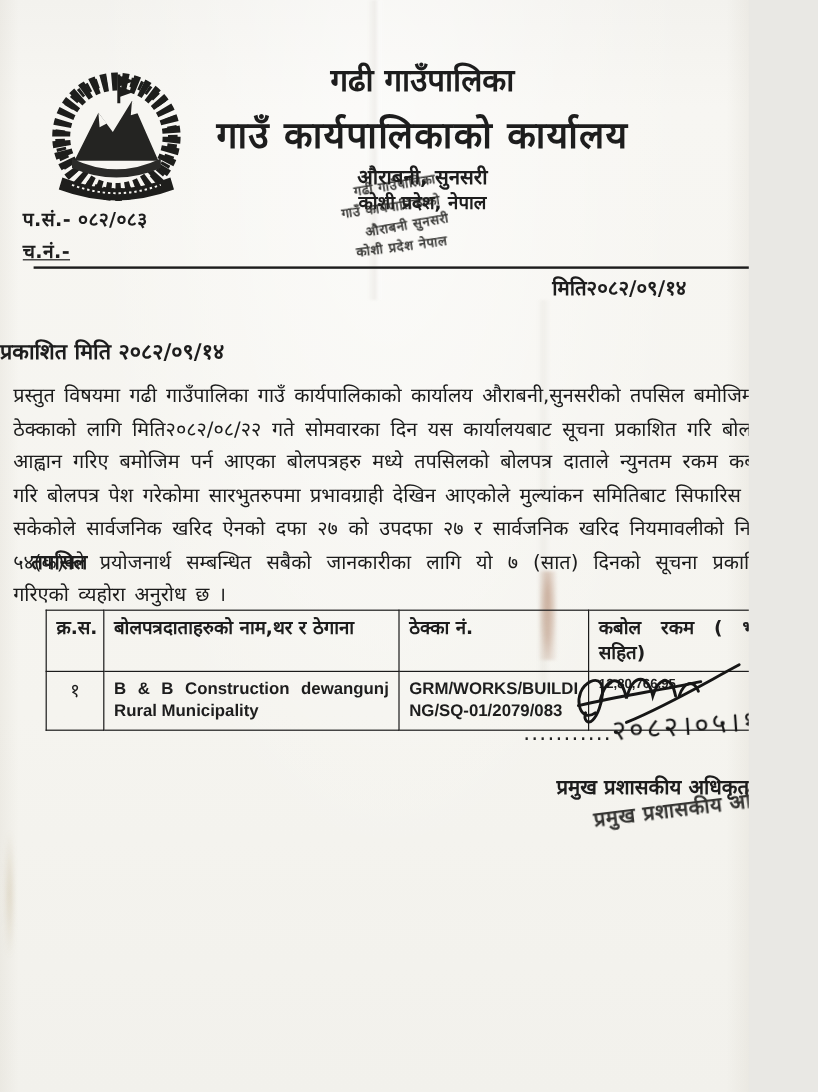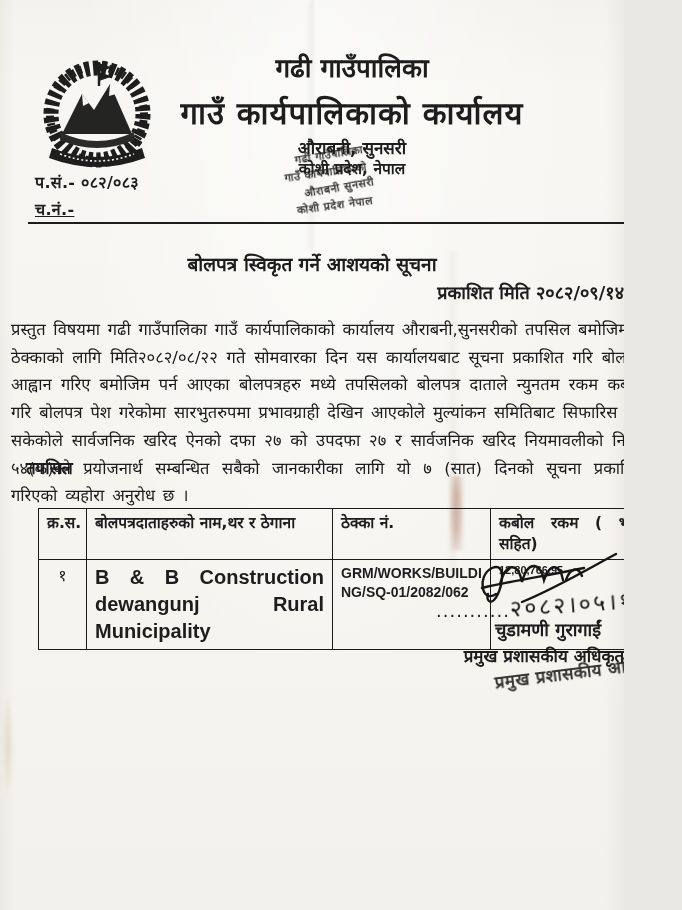--- a/index.html
+++ b/index.html
@@ -36,30 +36,30 @@
   .ink-stamp{
     position:absolute;left:243px;top:146px;width:180px;text-align:center;
     transform:rotate(-9deg);font-size:11px;font-weight:700;line-height:1.55;
     color:#20201e;opacity:.88;filter:blur(.6px);letter-spacing:.5px;
   }
   .ink-stamp div{white-space:nowrap;}
   .ink-stamp div:nth-child(2){transform:translateX(-6px) rotate(1deg);}
   .ink-stamp div:nth-child(3){transform:translateX(5px) rotate(-1deg);}
   .ink-stamp div:nth-child(4){transform:translateX(-2px) rotate(1.5deg);}
 
-  .ref{position:absolute;left:35px;font-size:16px;font-weight:600;letter-spacing:.3px;}
+  .ref{position:absolute;left:19px;font-size:16px;font-weight:600;letter-spacing:.3px;}
   .ref1{top:171px;}
   .ref2{top:198px;text-decoration:underline;}
 
   .rule{position:absolute;left:28px;width:628px;top:222px;border-top:2px solid #1c1c1c;height:0;}
 
   .miti{position:absolute;left:0;right:52px;top:228px;text-align:right;font-size:17px;font-weight:600;}
 
   .title{position:absolute;left:0;right:0;top:251px;text-align:center;font-size:19px;font-weight:700;}
-  .subtitle{position:absolute;left:0;right:0;top:280px;text-align:right;font-size:18px;font-weight:600;}
+  .subtitle{position:absolute;left:0;right:0;top:280px;text-align:left;font-size:18px;font-weight:600;}
 
   .body-text{
     position:absolute;left:11px;width:634px;top:316px;
     font-size:16.5px;line-height:1.68;text-align:justify;word-spacing:2.5px;
     color:#1b1b1b;font-weight:400;
   }
   .tapasil{position:absolute;left:26px;top:456px;font-size:17px;font-weight:700;}
 
   table.bid{
     position:absolute;left:38px;top:508px;width:616px;
@@ -68,21 +68,21 @@
   table.bid th, table.bid td{
     border:1.6px solid #1b1b1b;padding:4px 8px;vertical-align:top;
   }
   table.bid th{font-size:15.5px;font-weight:700;text-align:left;line-height:1.35;}
   table.bid th.th-amount{text-align:justify;}
   table.bid .col-sn{width:48px;}
   table.bid .col-name{width:246px;}
   table.bid .col-contract{width:158px;}
   table.bid .col-amount{width:164px;}
   td.cell-sn{text-align:center;font-size:16px;height:40px;}
-  td.cell-name{font-family:"Liberation Sans",sans-serif;font-size:20px;font-weight:600;text-align:justify;line-height:1.35;}
+  td.cell-name{font-family:"Liberation Sans",sans-serif;font-size:14px;font-weight:600;text-align:justify;line-height:1.35;}
   td.cell-contract{font-family:"Liberation Sans",sans-serif;font-size:14px;font-weight:600;line-height:1.35;word-break:break-all;}
   td.cell-amount{font-family:"Liberation Sans",sans-serif;font-size:11px;font-weight:700;}
 
   .sig-svg{position:absolute;left:466px;top:550px;width:176px;height:60px;}
   .sig-line{position:absolute;left:436px;top:592px;width:236px;white-space:nowrap;}
   .sig-dots{font-size:18px;letter-spacing:1px;color:#222;}
   .sig-hand{
     display:inline-block;font-size:23px;color:#161616;letter-spacing:2.5px;
     transform:rotate(-4deg) translateY(-5px);filter:blur(.3px);font-weight:500;
   }
@@ -127,22 +127,22 @@
     <div>गाउँ कार्यपालिकाको</div>
     <div>औराबनी सुनसरी</div>
     <div>कोशी प्रदेश नेपाल</div>
   </div>
 
   <div class="ref ref1">प.सं.- ०८२/०८३</div>
   <div class="ref ref2">च.नं.-</div>
 
   <div class="rule"></div>
 
+  <div class="miti">मिति२०८२/०९/१४</div>
 
-  <div class="title">बोलपत्र स्विकृत गर्ने आशयको सूचना</div>
   <div class="subtitle">प्रकाशित मिति २०८२/०९/१४</div>
 
   <div class="body-text">प्रस्तुत विषयमा गढी गाउँपालिका गाउँ कार्यपालिकाको कार्यालय औराबनी,सुनसरीको तपसिल बमोजिमका ठेक्काको लागि मिति२०८२/०८/२२ गते सोमवारका दिन यस कार्यालयबाट सूचना प्रकाशित गरि बोलपत्र आह्वान गरिए बमोजिम पर्न आएका बोलपत्रहरु मध्ये तपसिलको बोलपत्र दाताले न्युनतम रकम कबोल गरि बोलपत्र पेश गरेकोमा सारभुतरुपमा प्रभावग्राही देखिन आएकोले मुल्यांकन समितिबाट सिफारिस भई सकेकोले सार्वजनिक खरिद ऐनको दफा २७ को उपदफा २७ र सार्वजनिक खरिद नियमावलीको नियम ५४(क)को प्रयोजनार्थ सम्बन्धित सबैको जानकारीका लागि यो ७ (सात) दिनको सूचना प्रकाशित गरिएको व्यहोरा अनुरोध छ ।</div>
 
   <div class="tapasil">तपसिल</div>
 
   <table class="bid">
     <colgroup>
       <col class="col-sn">
         <col class="col-name">
@@ -152,35 +152,34 @@
     <tbody>
         <tr>
       <th>क्र.स.</th>
       <th>बोलपत्रदाताहरुको नाम,थर र ठेगाना</th>
       <th>ठेक्का नं.</th>
       <th class="th-amount">कबोल रकम ( भ्याट सहित)</th>
     </tr>
     <tr>
       <td class="cell-sn">१</td>
       <td class="cell-name">B &amp; B Construction dewangunj Rural Municipality</td>
-      <td class="cell-contract">GRM/WORKS/BUILDING/SQ-01/2082/062</td>
+      <td class="cell-contract">GRM/WORKS/BUILDING/SQ-01/2079/083</td>
       <td class="cell-amount">12,80,766.95</td>
     </tr>
   </tbody>
     </table>
 
   <svg class="sig-svg" viewBox="0 0 176 60" aria-hidden="true">
     <g fill="none" stroke="#161616" stroke-width="2.4" stroke-linecap="round">
       <path d="M30 44 C16 54 10 26 26 18 C42 11 36 42 28 50 C24 54 20 50 22 44"></path>
       <path d="M34 34 C40 12 52 12 56 32 C62 10 74 12 78 30 C84 12 94 14 97 30"></path>
       <path d="M16 38 C50 30 80 26 118 18"></path>
       <path d="M56 52 C90 38 120 20 150 4"></path>
       <path d="M100 30 C104 18 112 16 116 26"></path>
     </g>
   </svg>
   <div class="sig-line">
     <span class="sig-dots">...........</span><span class="sig-hand">२०८२।०५।१९</span>
   </div>
-  <div class="sig-name">चुडामणी गुरागाईं</div>
   <div class="sig-desig">प्रमुख प्रशासकीय अधिकृत</div>
   <div class="sig-stamp">प्रमुख प्रशासकीय अधिकृत</div>
 
 </div>
 
 </body></html>

